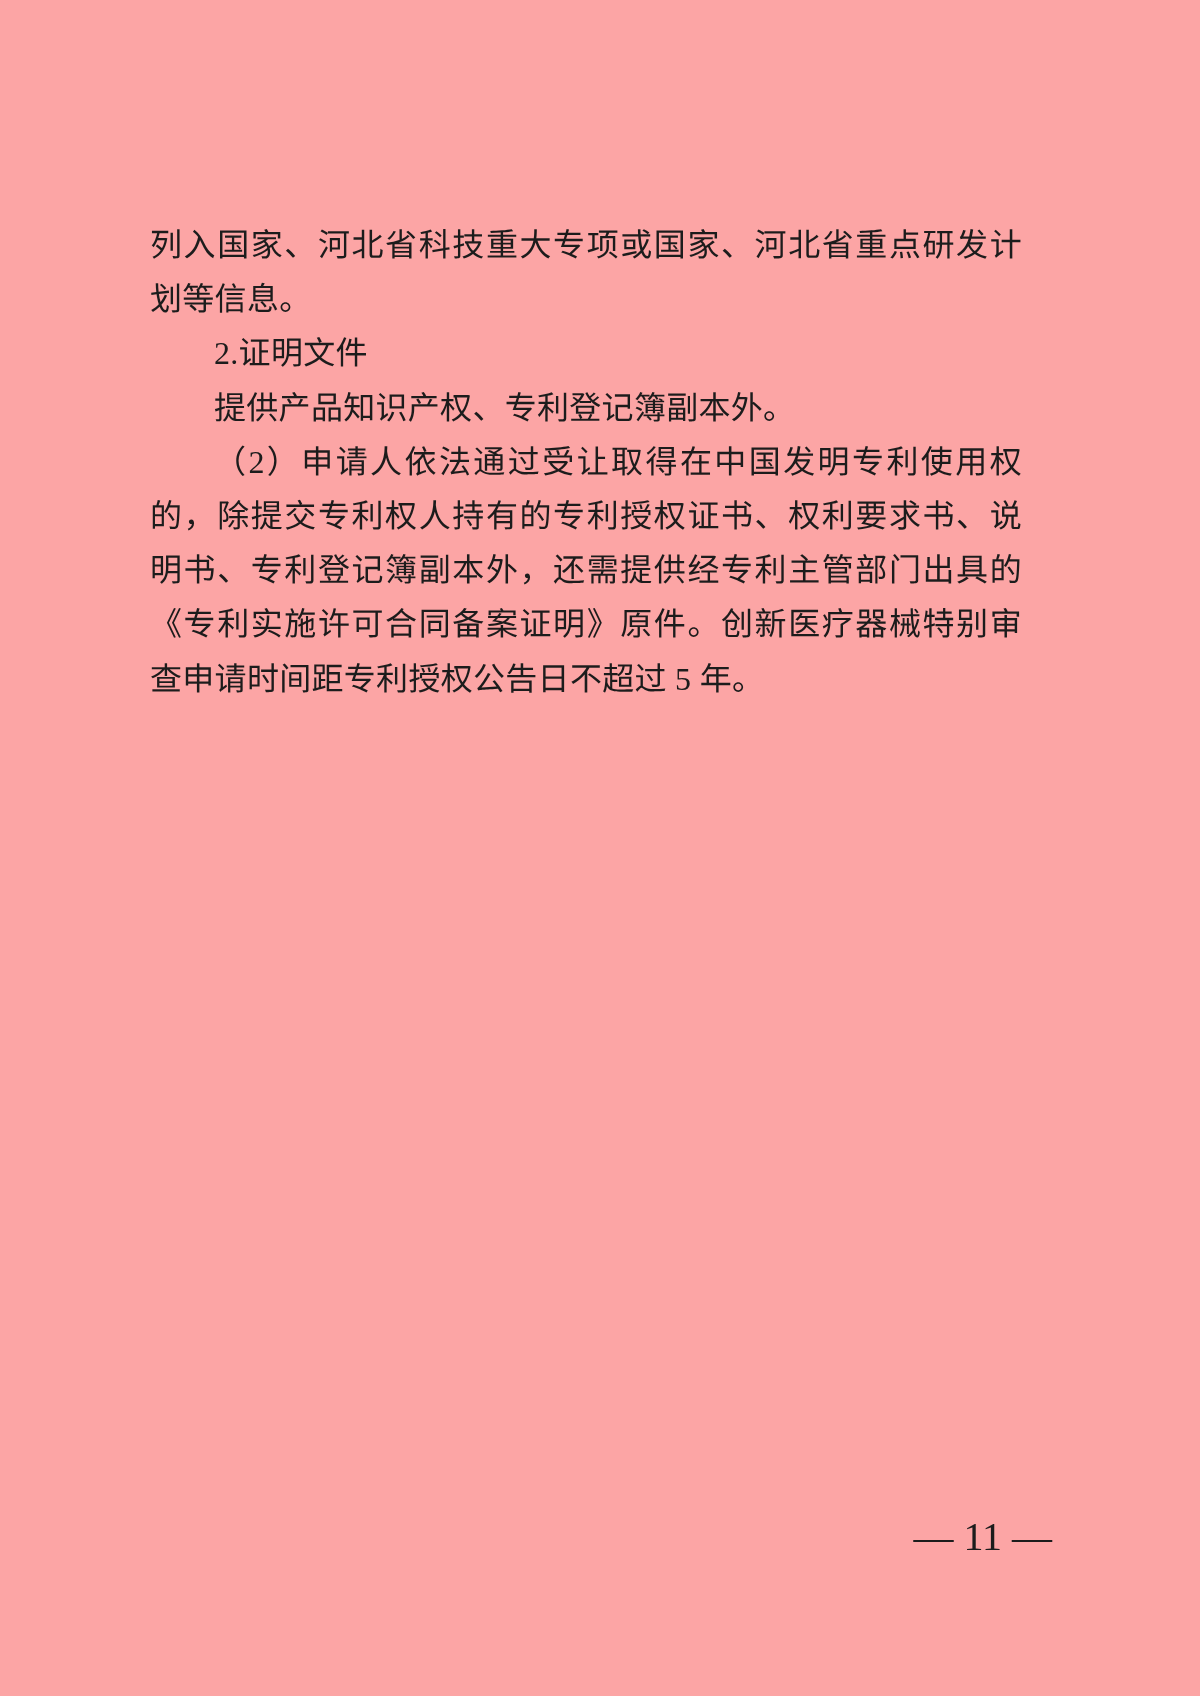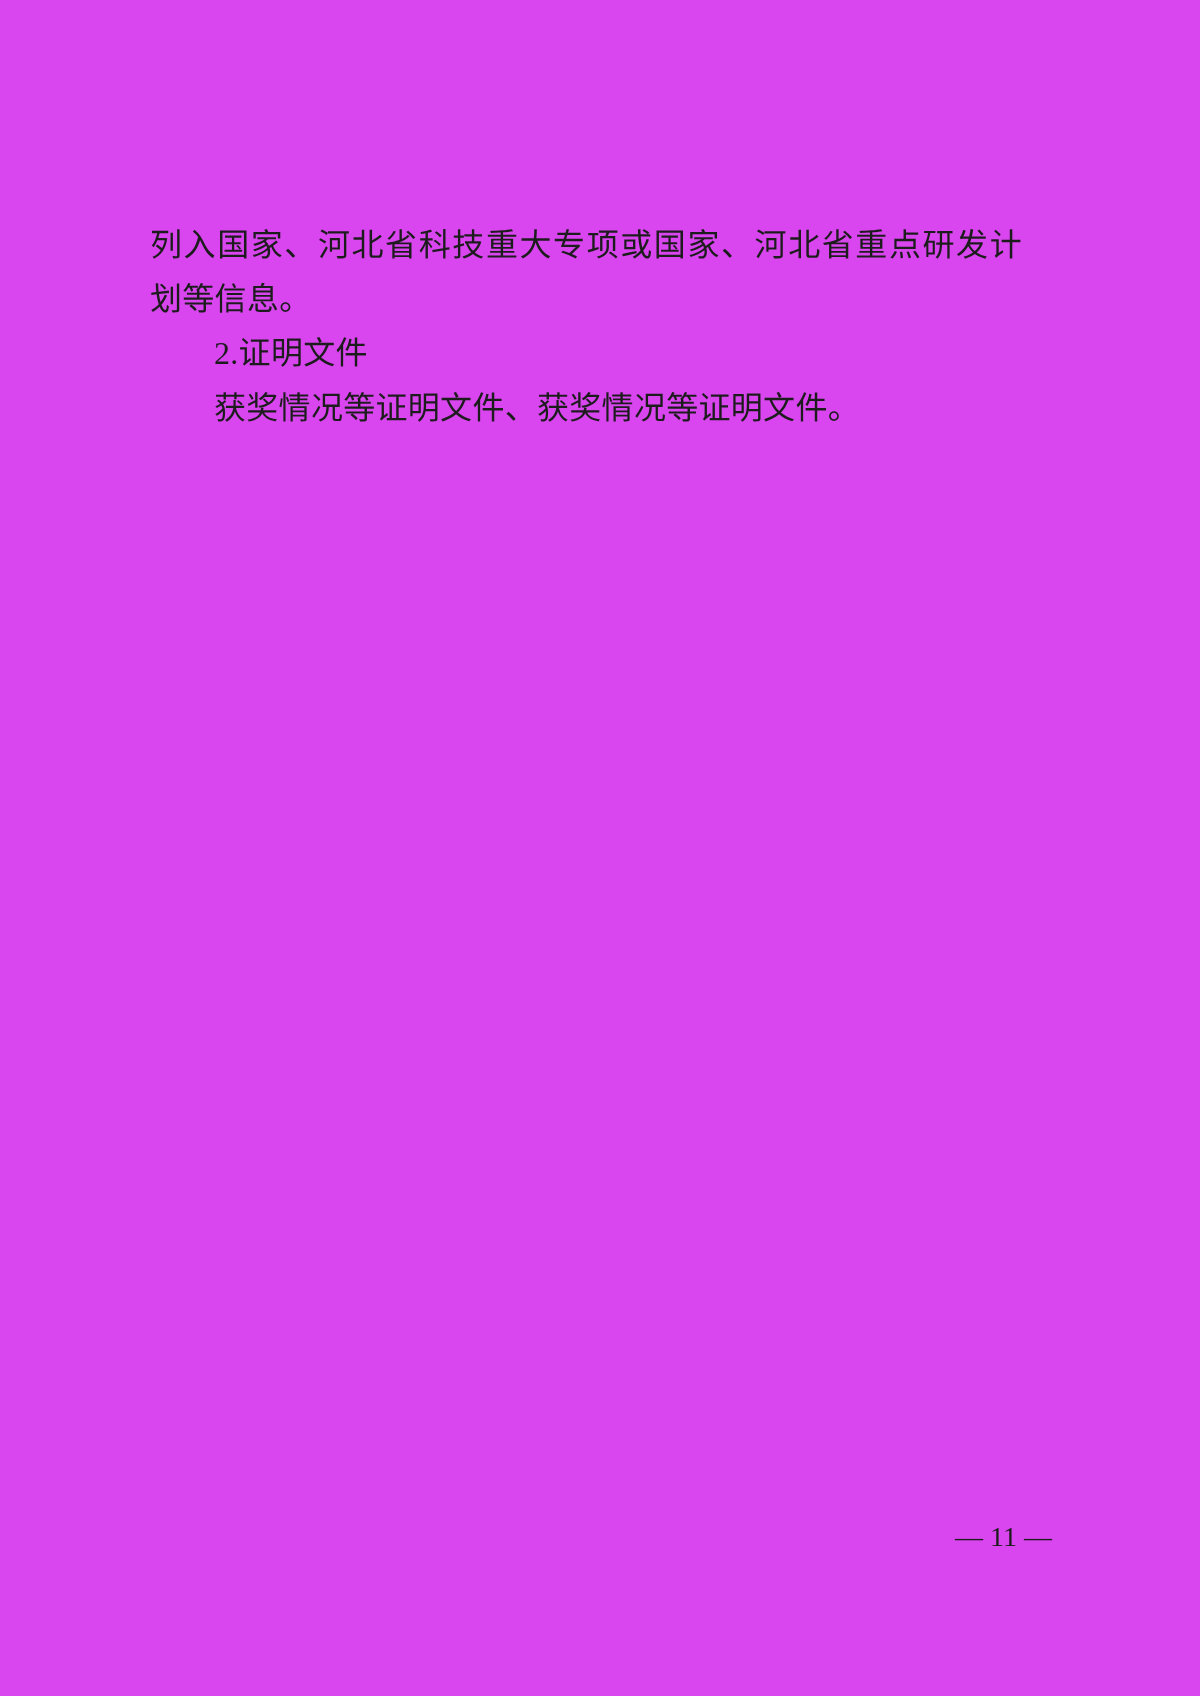--- a/index.html
+++ b/index.html
@@ -4,21 +4,21 @@
 <style>
   html, body {
     margin: 0;
     padding: 0;
     background: #ffffff;
   }
   .page {
     position: relative;
     width: 1200px;
     height: 1696px;
-    background: #d946ef;
+    background: #fca5a5;
     overflow: hidden;
     font-family: "Liberation Serif", "DejaVu Serif", serif;
     color: #1c1c1c;
   }
   .doc-body {
     position: absolute;
     left: 150px;
     top: 218px;
     width: 872px;
     font-size: 32px;
@@ -31,33 +31,34 @@
     margin: 0;
     padding: 0;
   }
   .para.indent {
     text-indent: 2em;
   }
   .page-footer {
     position: absolute;
     top: 1516px;
     right: 148px;
-    font-size: 28px;
+    font-size: 40px;
     line-height: 42px;
     white-space: nowrap;
   }
 </style>
 </head>
 <body>
 
 <div class="page">
 
   <main class="doc-body">
     <p class="para">列入国家、河北省科技重大专项或国家、河北省重点研发计划等信息。</p>
     <p class="para indent">2.证明文件</p>
-    <p class="para indent">获奖情况等证明文件、获奖情况等证明文件。</p>
+    <p class="para indent">提供产品知识产权、专利登记簿副本外。</p>
+    <p class="para indent">（2）申请人依法通过受让取得在中国发明专利使用权的，除提交专利权人持有的专利授权证书、权利要求书、说明书、专利登记簿副本外，还需提供经专利主管部门出具的《专利实施许可合同备案证明》原件。创新医疗器械特别审查申请时间距专利授权公告日不超过 5 年。</p>
   </main>
 
   <footer class="page-footer">
     <span>— 11 —</span>
   </footer>
 
 </div>
 
 </body></html>

